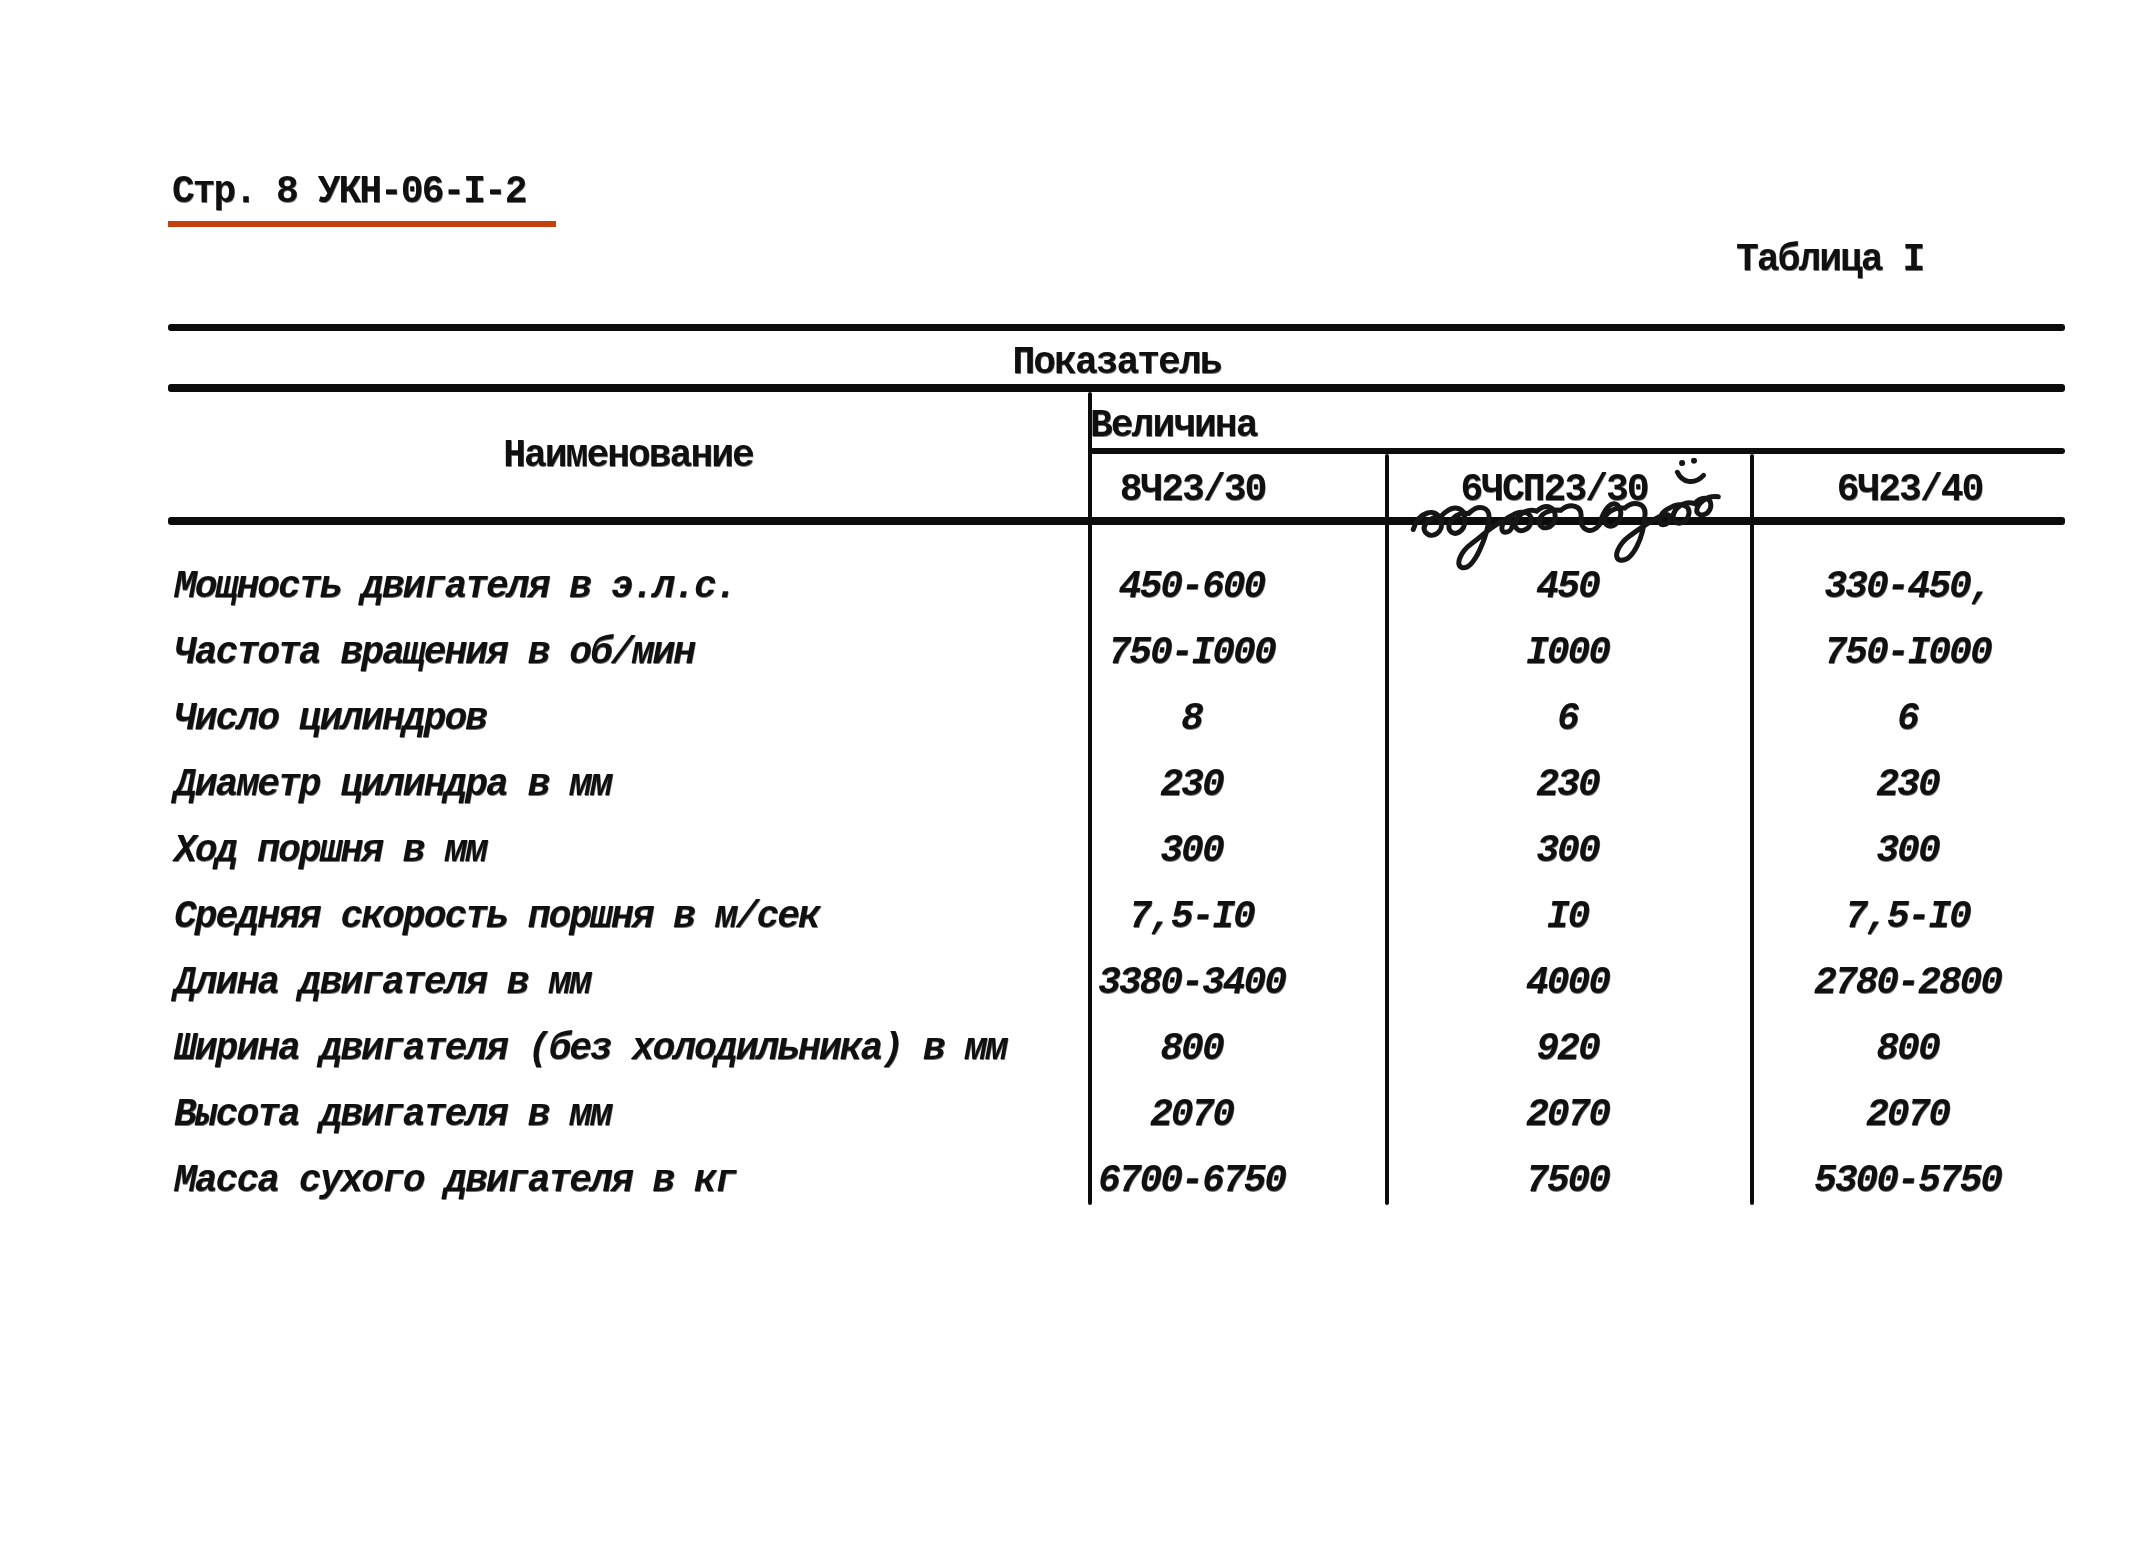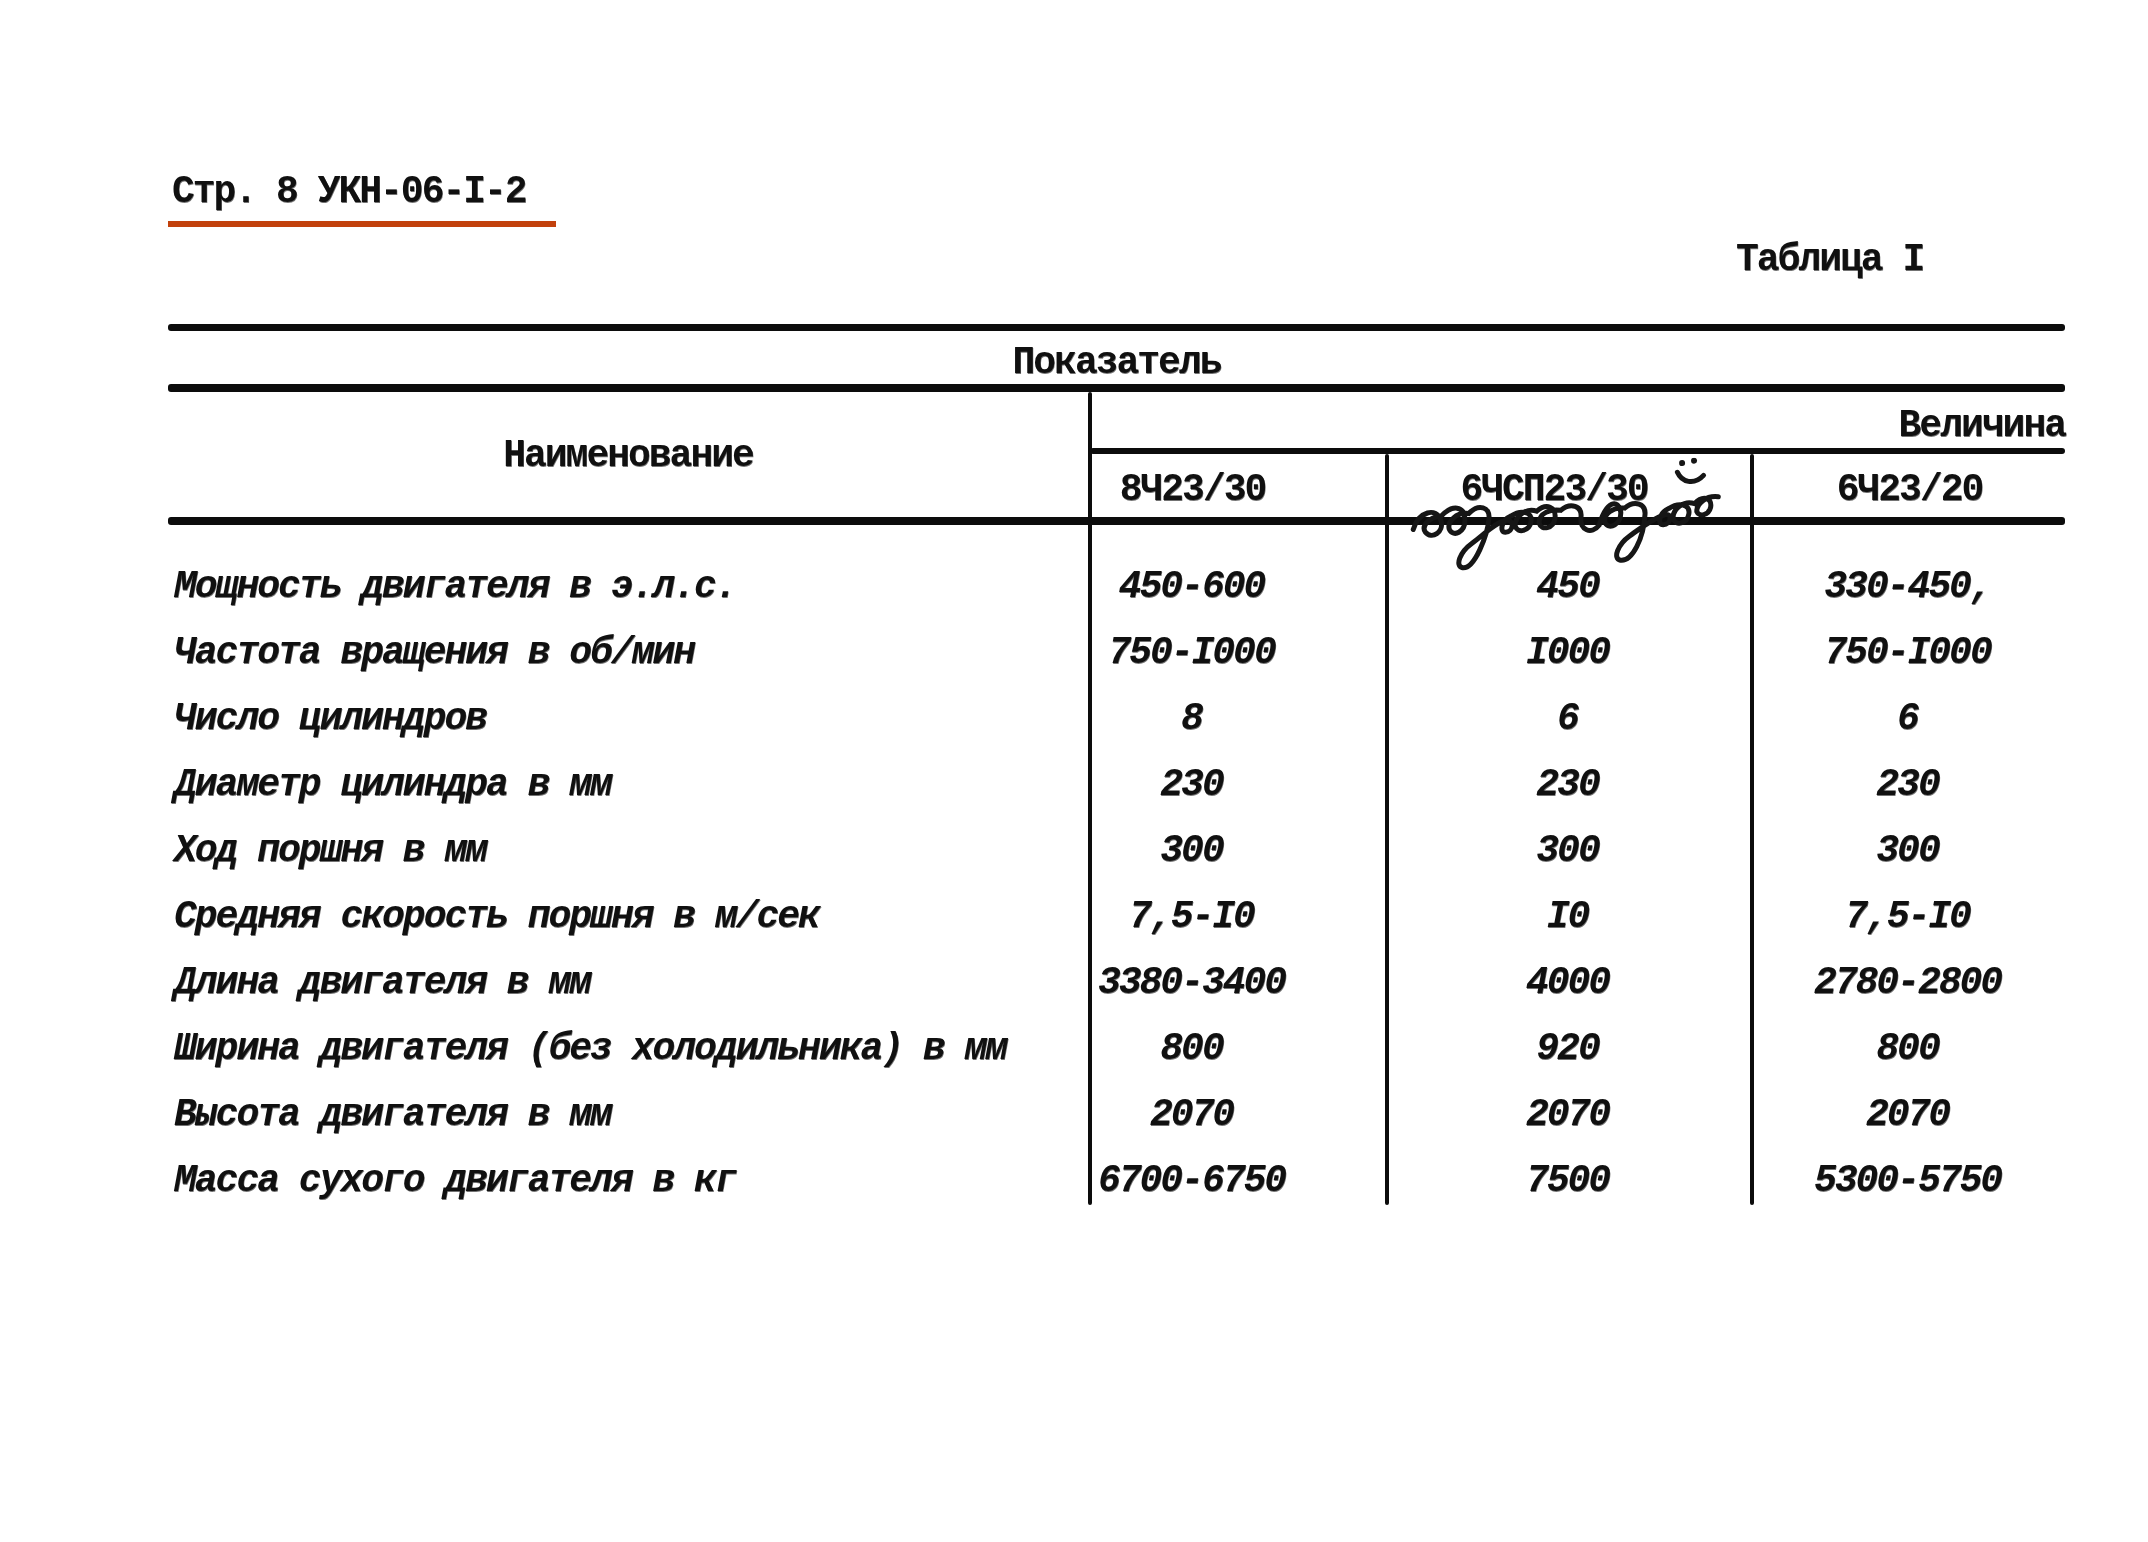--- a/index.html
+++ b/index.html
@@ -34,21 +34,21 @@
   #line-under-pokazatel{left:168px;top:384px;width:1897px;height:8px;}
   #line-under-velichina{left:1090px;top:448px;width:975px;height:6px;}
   #line-under-subheaders{left:168px;top:517px;width:1897px;height:8px;}
 
   #vline-main{left:1088px;top:392px;height:813px;}
   #vline-col1{left:1385px;top:454px;height:751px;}
   #vline-col2{left:1750px;top:454px;height:751px;}
 
   #group-header{left:168px;top:341px;width:1897px;text-align:center;}
   #name-header{left:168px;top:434px;width:920px;text-align:center;}
-  #values-header{left:1090px;top:404px;width:975px;text-align:right;}
+  #values-header{left:1090px;top:404px;width:975px;text-align:left;}
 
   .subhead{top:462px;height:54px;display:flex;align-items:center;justify-content:center;box-sizing:border-box;}
   #subhead-1{left:1090px;width:295px;padding-right:90px;}
   #subhead-2{left:1389px;width:330px;}
   #subhead-3{left:1754px;width:311px;}
 
   #rows{left:168px;top:553px;width:1897px;}
   .row{display:flex;height:66px;align-items:center;font-style:italic;}
   .cell{box-sizing:border-box;}
   .c-name{width:920px;padding-left:6px;text-align:left;}
@@ -68,21 +68,21 @@
   <div class="abs hline" id="line-top"></div>
   <div class="abs txt" id="group-header">Показатель</div>
   <div class="abs hline" id="line-under-pokazatel"></div>
 
   <div class="abs txt" id="name-header">Наименование</div>
   <div class="abs txt" id="values-header">Величина</div>
   <div class="abs hline" id="line-under-velichina"></div>
 
   <div class="abs txt subhead" id="subhead-1">8Ч23/30</div>
   <div class="abs txt subhead" id="subhead-2">6ЧСП23/30</div>
-  <div class="abs txt subhead" id="subhead-3">6Ч23/20</div>
+  <div class="abs txt subhead" id="subhead-3">6Ч23/40</div>
 
   <div class="abs hline" id="line-under-subheaders"></div>
 
   <div class="abs vline" id="vline-main"></div>
   <div class="abs vline" id="vline-col1"></div>
   <div class="abs vline" id="vline-col2"></div>
 
   <svg class="abs" id="scribble" width="335" height="115" viewBox="0 0 335 115">
     <path fill="none" stroke="#161616" stroke-width="5" stroke-linecap="round" d="M10,62 C16,44 34,40 38,54 C41,66 28,73 22,65 C18,59 26,50 38,50
          C50,38 62,40 62,54 C62,66 50,72 46,63 C44,55 54,46 66,48

